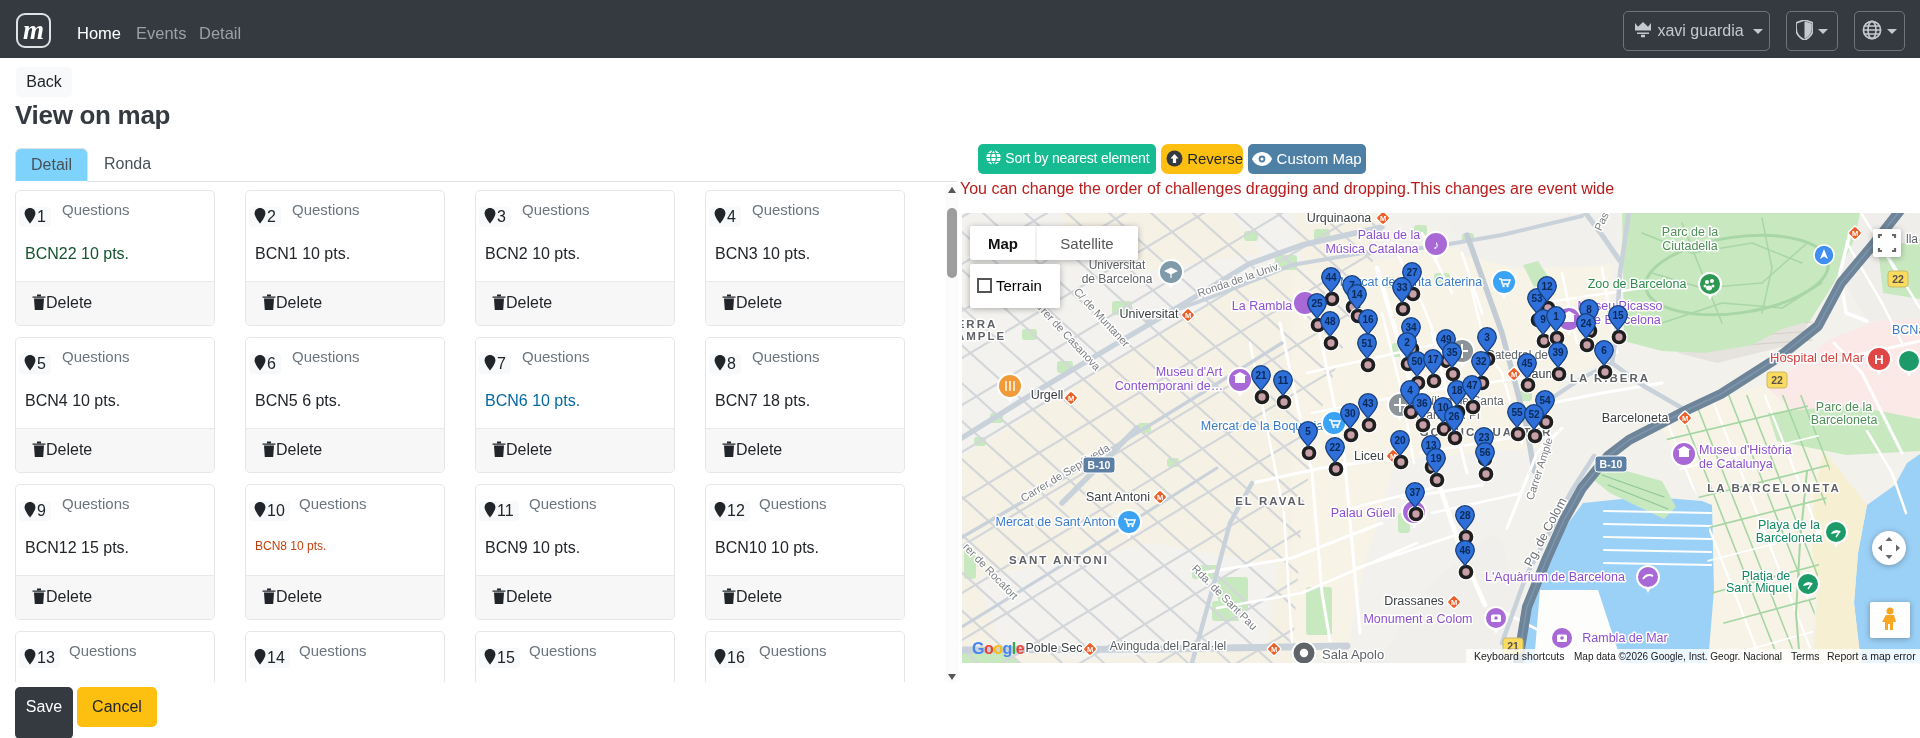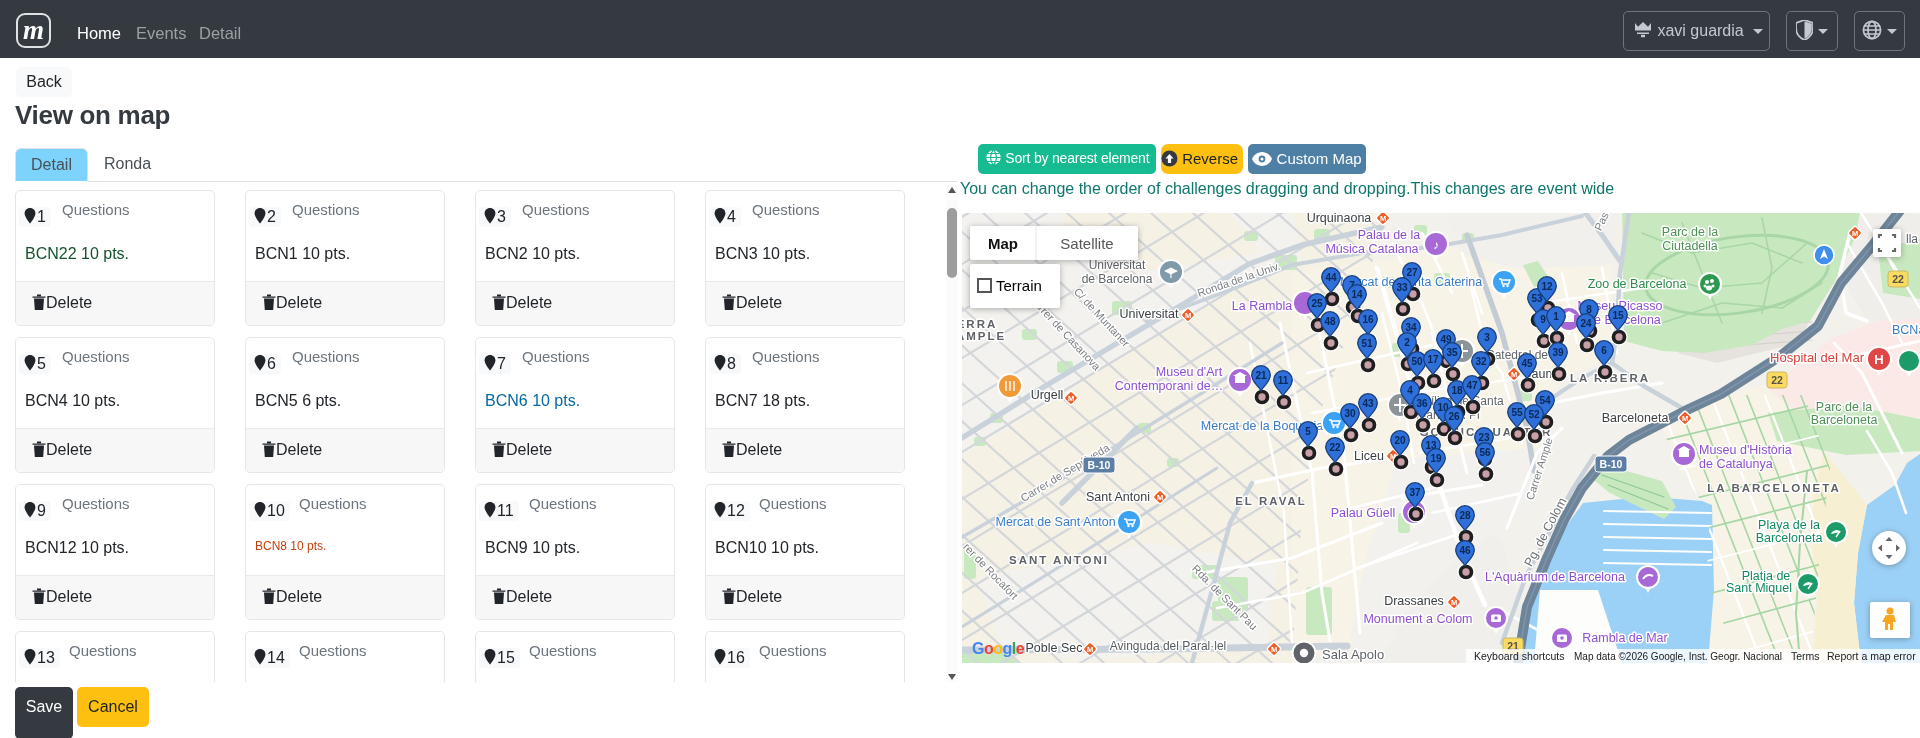--- a/index.html
+++ b/index.html
@@ -131,21 +131,21 @@
         <span class="abs" style="left:16px;top:12px;font-size:16px;color:#212529"><svg width="14" height="16" viewBox="0 0 14 16" style="vertical-align:-2px">
             <path d="M0.5 2.5h13v1.3h-13z M5 0.6h4v1.6H5z M2 4.6h10l-.8 11.4H2.8z" fill="#212529"></path>
           </svg>Delete</span>
       </div>
 </div>
 <div class="abs" style="left:15px;top:299px;width:200px;height:136px;background:#fff;border:1px solid #e4e7ea;border-radius:5px">
 <div class="abs" style="left:46px;top:10px;font-size:15px;color:#6c757d">Questions</div>
 <div class="abs" style="left:3px;top:16px;background:#f8f9fa;border-radius:4px;padding:1px 5px;font-size:16px;color:#212529"><svg width="12" height="16" viewBox="0 0 12 16" style="vertical-align:-2px;margin-right:1px">
           <path d="M6 0C2.8 0 .6 2.4 .6 5.4 .6 9 6 15.5 6 15.5S11.4 9 11.4 5.4C11.4 2.4 9.2 0 6 0z" fill="#212529"></path>
         </svg>9</div>
-<div class="abs" style="left:9px;top:54px;font-size:16px;color:#212529">BCN12 10 pts.</div>
+<div class="abs" style="left:9px;top:54px;font-size:16px;color:#212529">BCN12 15 pts.</div>
 <div class="abs" style="left:0;right:0;bottom:0;height:44px;background:#f7f7f8;border-top:1px solid #e9eaec;border-radius:0 0 5px 5px">
         <span class="abs" style="left:16px;top:12px;font-size:16px;color:#212529"><svg width="14" height="16" viewBox="0 0 14 16" style="vertical-align:-2px">
             <path d="M0.5 2.5h13v1.3h-13z M5 0.6h4v1.6H5z M2 4.6h10l-.8 11.4H2.8z" fill="#212529"></path>
           </svg>Delete</span>
       </div>
 </div>
 <div class="abs" style="left:245px;top:299px;width:200px;height:136px;background:#fff;border:1px solid #e4e7ea;border-radius:5px">
 <div class="abs" style="left:53px;top:10px;font-size:15px;color:#6c757d">Questions</div>
 <div class="abs" style="left:3px;top:16px;background:#f8f9fa;border-radius:4px;padding:1px 5px;font-size:16px;color:#212529"><svg width="12" height="16" viewBox="0 0 12 16" style="vertical-align:-2px;margin-right:1px">
           <path d="M6 0C2.8 0 .6 2.4 .6 5.4 .6 9 6 15.5 6 15.5S11.4 9 11.4 5.4C11.4 2.4 9.2 0 6 0z" fill="#212529"></path>
@@ -214,33 +214,33 @@
 <div class="abs" style="left:946px;top:185px;width:12px;height:497px;background:#fbfbfb"></div>
 <div class="abs" style="left:948px;top:187px;width:0;height:0;border-left:4px solid transparent;border-right:4px solid transparent;border-bottom:6px solid #555"></div>
 <div class="abs" style="left:948px;top:674px;width:0;height:0;border-left:4px solid transparent;border-right:4px solid transparent;border-top:6px solid #555"></div>
 <div class="abs" style="left:947px;top:208px;width:10px;height:70px;background:#9d9d9d;border-radius:5px"></div>
 
 <div class="abs" style="left:978px;top:144px;width:178px;height:30px;background:#17bb92;border-radius:5px;color:#fff;font-size:14px;text-align:center;line-height:29px"><span style="letter-spacing:-0.2px"><svg width="17" height="17" viewBox="0 0 17 17" style="vertical-align:-3px">
         <circle cx="8.5" cy="8.5" r="7.8" fill="#fff"></circle>
         <path d="M8.5 .7a7.8 7.8 0 0 0 0 15.6 12 12 0 0 1-3-7.8 12 12 0 0 1 3-7.8z M8.5 .7a7.8 7.8 0 0 1 0 15.6 12 12 0 0 0 3-7.8 12 12 0 0 0-3-7.8z" fill="none" stroke="#17bb92" stroke-width="1.2"></path>
         <path d="M1 8.5h15M2.2 4.5h12.6M2.2 12.5h12.6" stroke="#17bb92" stroke-width="1.2"></path>
       </svg> Sort by nearest element</span></div>
-<div class="abs" style="left:1161px;top:144px;width:82px;height:30px;background:#fdc011;border-radius:7px;color:#212529;font-size:15px;text-align:left;line-height:29px"><svg width="17" height="17" viewBox="0 0 17 17" style="vertical-align:-3px">
+<div class="abs" style="left:1161px;top:144px;width:82px;height:30px;background:#fdc011;border-radius:7px;color:#212529;font-size:15px;text-align:right;line-height:29px"><svg width="17" height="17" viewBox="0 0 17 17" style="vertical-align:-3px">
       <circle cx="8.5" cy="8.5" r="8" fill="#343a40"></circle>
       <path d="M8.5 4l4 4.4h-2.4v4.6H6.9V8.4H4.5z" fill="#fff"></path>
     </svg> Reverse</div>
 <div class="abs" style="left:1248px;top:144px;width:118px;height:30px;background:#4e7fa5;border-radius:5px;color:#fff;font-size:15px;text-align:center;line-height:29px"><svg width="20" height="14" viewBox="0 0 20 14" style="vertical-align:-2px">
       <path d="M10 0C5 0 1.4 3.7 0 7c1.4 3.3 5 7 10 7s8.6-3.7 10-7c-1.4-3.3-5-7-10-7z" fill="#fff"></path>
       <circle cx="10" cy="7" r="3.4" fill="#4e7fa5"></circle>
       <circle cx="10" cy="7" r="1.5" fill="#fff"></circle>
     </svg> Custom Map</div>
-<div class="abs" style="left:960px;top:180px;font-size:16px;color:#0f766e">You can change the order of challenges dragging and dropping.This changes are event wide</div>
+<div class="abs" style="left:960px;top:180px;font-size:16px;color:#b91c1c">You can change the order of challenges dragging and dropping.This changes are event wide</div>
 
 <div class="abs" style="left:15px;top:687px;width:58px;height:52px;background:#343a40;border-radius:5px;color:#fff;font-size:16px;text-align:center;line-height:39px">Save</div>
-<div class="abs" style="left:77px;top:687px;width:72px;height:40px;background:#fdc011;border-radius:5px;color:#212529;font-size:16px;text-align:center;line-height:39px">Cancel</div>
+<div class="abs" style="left:77px;top:687px;width:80px;height:40px;background:#fdc011;border-radius:5px;color:#212529;font-size:16px;text-align:center;line-height:39px">Cancel</div>
 
 <svg class="abs" style="left:962px;top:213px" width="958" height="450" viewBox="0 0 958 450" font-family="Liberation Sans,sans-serif">
     <rect width="958" height="450" fill="#f3f1ec"></rect>
     <clipPath id="eix">
       <polygon points="-10,-10 430,-10 400,80 358,200 340,300 330,450 -10,450"></polygon>
     </clipPath>
     <polygon points="-10,-10 430,-10 400,80 358,200 340,300 330,450 -10,450" fill="#f3f2ef"></polygon>
     <g clip-path="url(#eix)">
       <polygon points="-10,250 150,150 300,60 360,40 360,450 -10,450" fill="#f6f1e5"></polygon>
       <polygon points="95,-10 260,-10 300,40 170,60 110,30" fill="#f6f1e5"></polygon>

